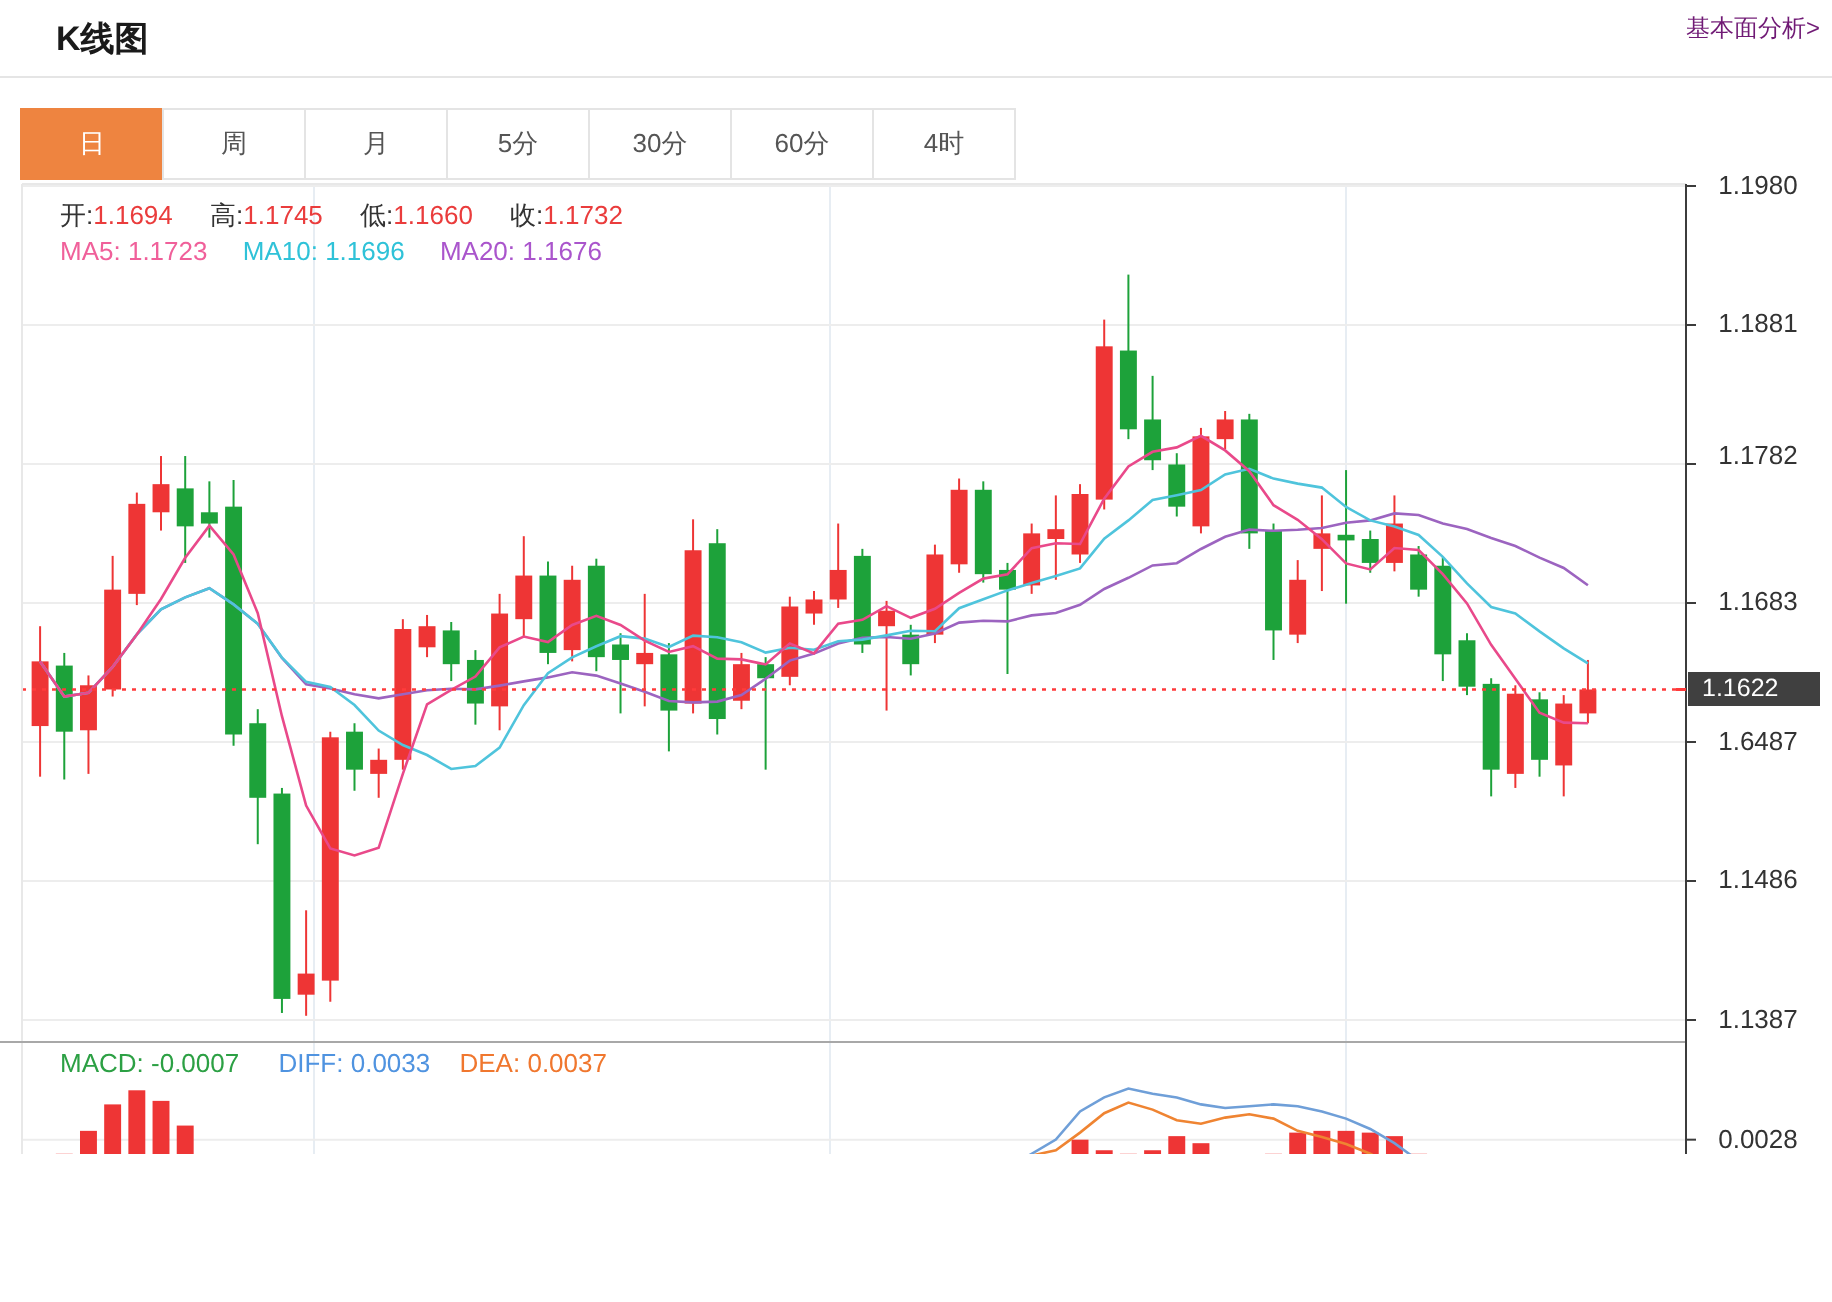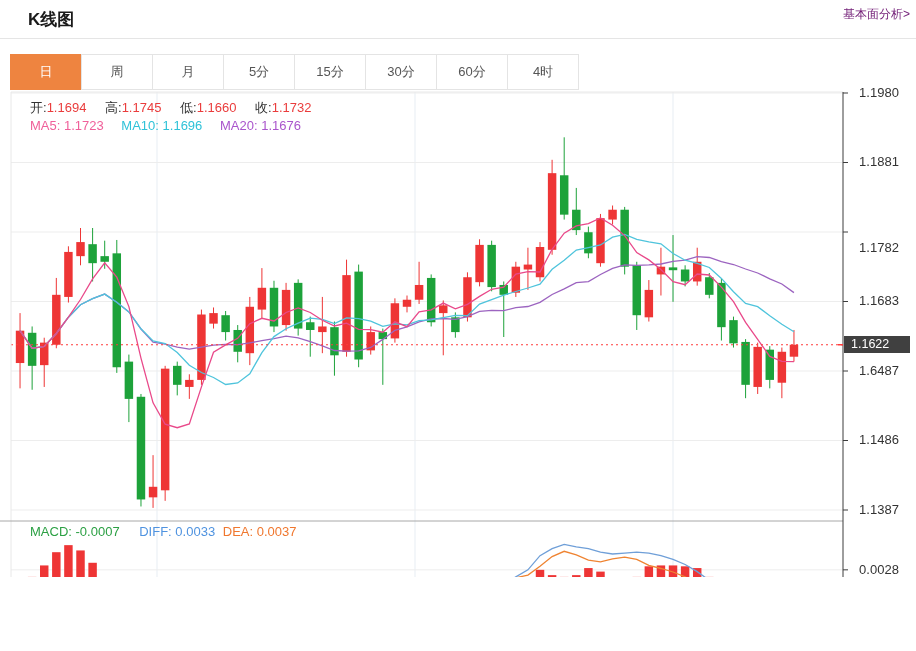--- a/index.html
+++ b/index.html
@@ -17,41 +17,40 @@
   svg{position:absolute;left:0;top:0;}
   .info-bar{position:absolute;left:30px;top:99px;font-size:13px;white-space:nowrap;}
   .info-bar .lab{color:#333;}
   .info-bar .val{color:#ea3c3c;margin-right:15px;}
   .ma-bar{position:absolute;left:30px;top:118px;font-size:13px;white-space:nowrap;}
   .ma5{color:#f0609a;margin-right:14px;text-align:center;}
   .ma10{color:#2fc2d8;margin-right:14px;}
   .ma20{color:#aa55cc;}
   .macd-bar{position:absolute;left:30px;top:524px;font-size:13px;white-space:nowrap;}
   .macdv{color:#2ca044;margin-right:16px;}
-  .diffv{color:#4f93e0;margin-right:4px;}
+  .diffv{color:#4f93e0;margin-right:11px;}
   .deav{color:#f0772e;}
   .ylab{position:absolute;left:848px;width:62px;font-size:13px;color:#333;text-align:center;}
   .badge{position:absolute;left:844px;top:336px;width:66px;height:17px;line-height:17px;
          background:#404040;color:#fff;font-size:12.5px;padding-left:7px;box-sizing:border-box;}
 </style>
 </head>
 <body>
 
 <div class="app">
 
   <div class="page-title">K线图</div>
   <a class="analysis-link">基本面分析&gt;</a>
   <div class="top-divider"></div>
 
   <div class="tabbar">
     <div class="tab active">日</div>
     <div class="tab">周</div>
     <div class="tab">月</div>
     <div class="tab">5分</div>
-    <div class="tab">15分</div>
     <div class="tab">30分</div>
     <div class="tab">60分</div>
     <div class="tab">4时</div>
   </div>
 
   <div class="chart-wrap">
     <svg id="chart" width="916" height="651">
         <line x1="157" y1="92" x2="157" y2="647" stroke="#e7edf3" stroke-width="1"></line>
         <line x1="415" y1="92" x2="415" y2="647" stroke="#e7edf3" stroke-width="1"></line>
         <line x1="673" y1="92" x2="673" y2="647" stroke="#e7edf3" stroke-width="1"></line>
@@ -297,21 +296,21 @@
     </div>
 
     <div class="macd-bar">
       <span class="macdv"><span>MACD:</span> <span>-0.0007</span></span>
       <span class="diffv"><span>DIFF:</span> <span>0.0033</span></span>
       <span class="deav"><span>DEA:</span> <span>0.0037</span></span>
     </div>
 
     <div class="ylab" style="top:85px">1.1980</div>
     <div class="ylab" style="top:154px">1.1881</div>
-    <div class="ylab" style="top:240px">1.1782</div>
+    <div class="ylab" style="top:220px">1.1782</div>
     <div class="ylab" style="top:293px">1.1683</div>
     <div class="ylab" style="top:363px">1.6487</div>
     <div class="ylab" style="top:432px">1.1486</div>
     <div class="ylab" style="top:502px">1.1387</div>
 
     <div class="ylab" style="top:562px">0.0028</div>
     <div class="ylab" style="top:629px">-0.0052</div>
 
     <div class="badge">1.1622</div>
   </div>

